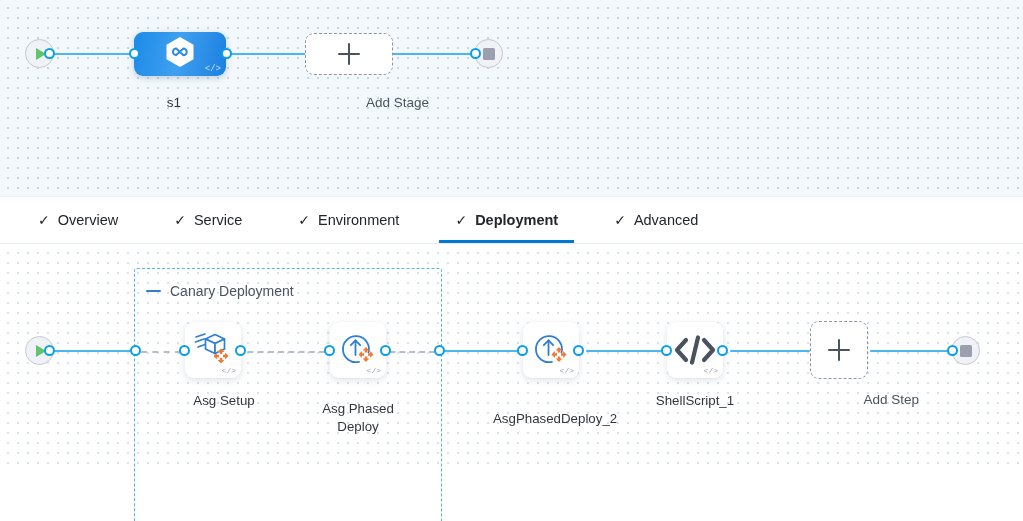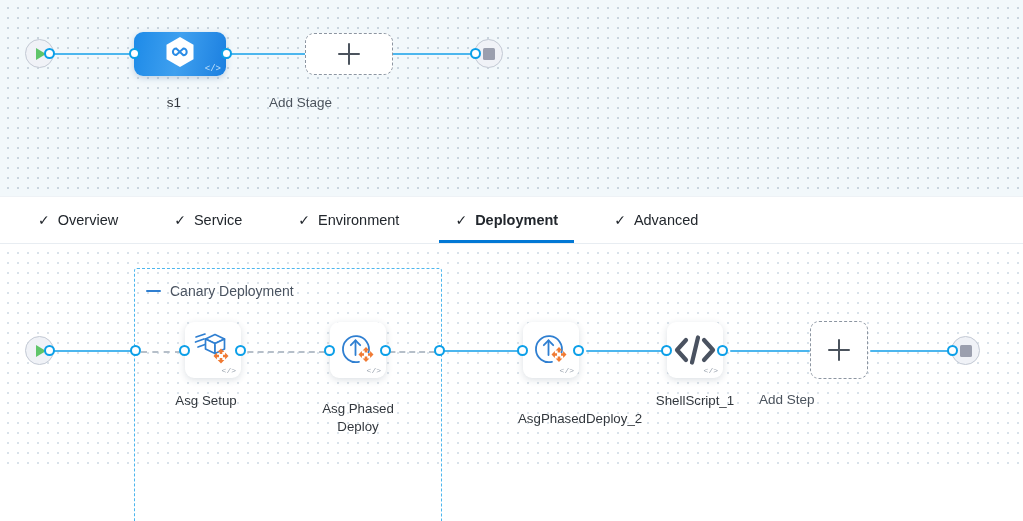--- a/index.html
+++ b/index.html
@@ -89,21 +89,21 @@
     background:#ffffff;display:flex;align-items:center;justify-content:center;
     z-index:5;cursor:pointer;box-sizing:border-box;
   }
   .plus{position:relative;width:22px;height:22px;}
   .plus:before,.plus:after{
     content:"";position:absolute;background:#4b535d;border-radius:1px;
   }
   .plus:before{left:0;top:10px;width:22px;height:2.2px;}
   .plus:after{top:0;left:10px;height:22px;width:2.2px;}
   .add-label{
-    position:absolute;width:160px;text-align:left;font-size:13.5px;color:#4b535d;
+    position:absolute;width:160px;text-align:right;font-size:13.5px;color:#4b535d;
   }
 
   
   .step-node{
     position:absolute;width:56px;height:56px;border-radius:9px;background:#ffffff;
     box-shadow:0 2px 7px rgba(40,60,90,.16);
     display:flex;align-items:center;justify-content:center;z-index:5;cursor:pointer;
   }
   .step-code-badge{
     position:absolute;right:5px;bottom:3px;font-size:8px;line-height:1;color:#9aa3ae;
@@ -240,21 +240,21 @@
           <path d="M28 17.5 l3.4 3.4 h-2.1 v2.1 h-2.6 v-2.1 h-2.1 z"></path>
           <path d="M28 32.5 l-3.4 -3.4 h2.1 v-2.1 h2.6 v2.1 h2.1 z"></path>
           <path d="M20.5 25 l3.4 -3.4 v2.1 h2.1 v2.6 h-2.1 v2.1 z"></path>
           <path d="M35.5 25 l-3.4 3.4 v-2.1 h-2.1 v-2.6 h2.1 v-2.1 z"></path>
         </g>
       </svg>
       <span class="step-code-badge">&lt;/&gt;</span>
     </div>
     <div class="port" style="left:179px;top:100px;"></div>
     <div class="port" style="left:235px;top:100px;"></div>
-    <div class="step-label" style="left:148px;top:147px;text-align:center;">Asg Setup</div>
+    <div class="step-label" style="left:166px;top:147px;text-align:center;">Asg Setup</div>
 
     <div class="step-node" style="left:330px;top:77px;">
       <svg width="40" height="38" viewBox="0 0 40 38">
         <path d="M30.5 21.5 A13 13 0 1 0 21 30.8" stroke="#2f7fd1" stroke-width="1.8" fill="none" stroke-linecap="round"></path>
         <g stroke="#2f7fd1" stroke-width="1.8" fill="none" stroke-linecap="round" stroke-linejoin="round">
           <line x1="17.5" y1="24" x2="17.5" y2="9.5"></line>
           <polyline points="12.8,14.2 17.5,9.3 22.2,14.2"></polyline>
         </g>
         <g fill="#f07a33">
           <path d="M28 16 l3.4 3.4 h-2.1 v2.1 h-2.6 v-2.1 h-2.1 z"></path>
@@ -280,21 +280,21 @@
           <path d="M28 16 l3.4 3.4 h-2.1 v2.1 h-2.6 v-2.1 h-2.1 z"></path>
           <path d="M28 31 l-3.4 -3.4 h2.1 v-2.1 h2.6 v2.1 h2.1 z"></path>
           <path d="M20.5 23.5 l3.4 -3.4 v2.1 h2.1 v2.6 h-2.1 v2.1 z"></path>
           <path d="M35.5 23.5 l-3.4 3.4 v-2.1 h-2.1 v-2.6 h2.1 v-2.1 z"></path>
         </g>
       </svg>
       <span class="step-code-badge">&lt;/&gt;</span>
     </div>
     <div class="port" style="left:517px;top:100px;"></div>
     <div class="port" style="left:573px;top:100px;"></div>
-    <div class="step-label" style="left:493px;top:165px;margin-left:25px;">AsgPhasedDeploy_2</div>
+    <div class="step-label" style="left:493px;top:165px;">AsgPhasedDeploy_2</div>
 
     <div class="step-node" style="left:667px;top:77px;">
       <svg width="46" height="34" viewBox="0 0 46 34">
         <g stroke="#4a5260" stroke-width="4.2" fill="none" stroke-linecap="round" stroke-linejoin="round">
           <polyline points="14,7 5,17 14,27"></polyline>
           <polyline points="32,7 41,17 32,27"></polyline>
           <line x1="26" y1="4.5" x2="20" y2="29.5"></line>
         </g>
       </svg>
       <span class="step-code-badge">&lt;/&gt;</span>

